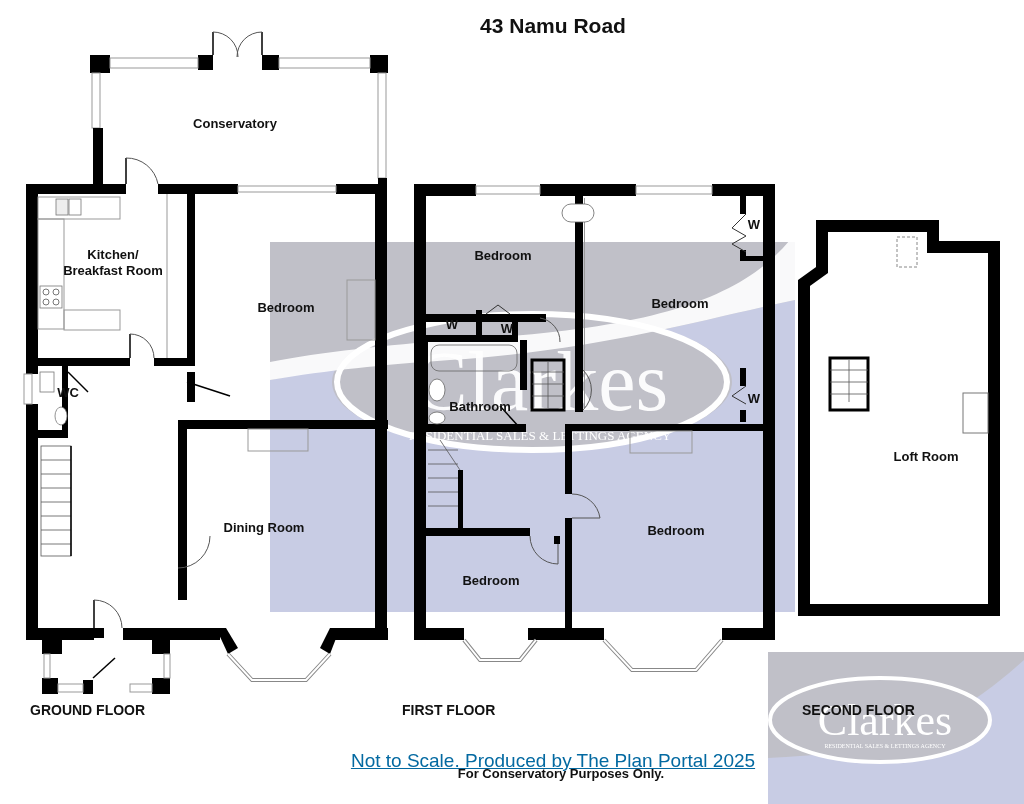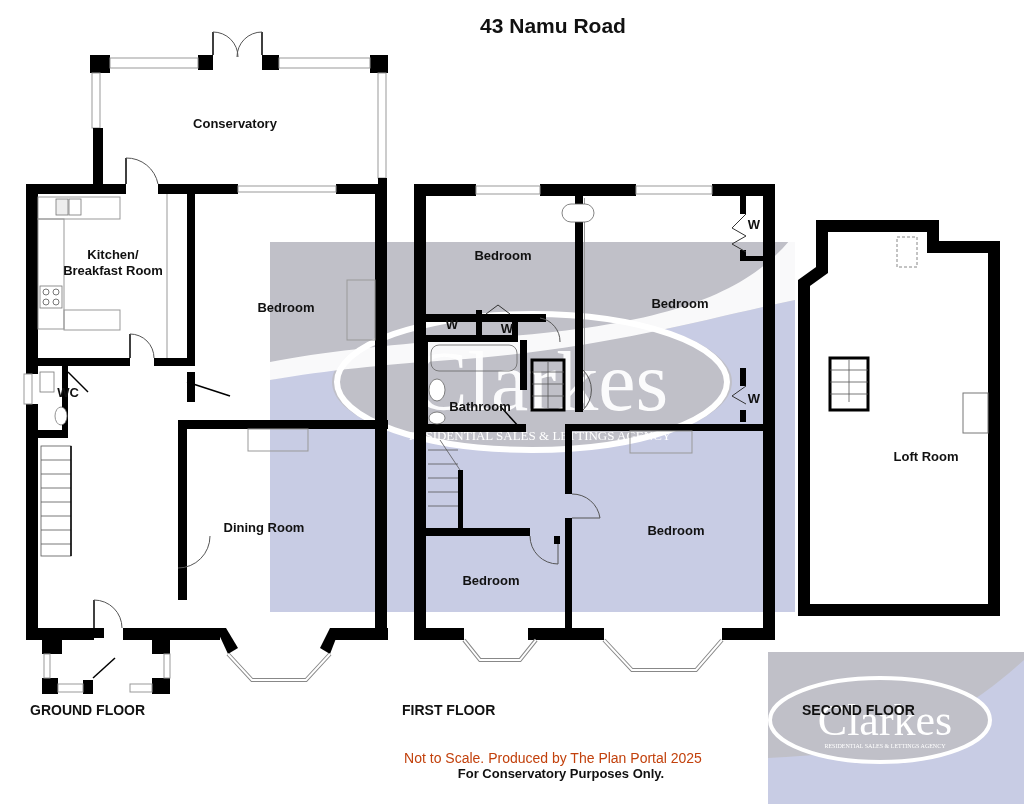--- a/index.html
+++ b/index.html
@@ -2,21 +2,21 @@
 <html><head>
 <meta charset="utf-8">
 <style>
   html, body { margin:0; padding:0; background:#ffffff; }
   body { width:1024px; height:804px; position:relative; overflow:hidden; font-family:"Liberation Sans", sans-serif; }
   #plan { position:absolute; left:0; top:0; }
   .lbl { position:absolute; font-family:"Liberation Sans", sans-serif; font-weight:bold; color:#111; white-space:nowrap;text-align:center; }
   .room { font-size:13px; transform:translate(-50%,-50%); text-align:center; line-height:16px; }
   .floor { font-size:14px; }
   .title { font-size:21px; left:553px; top:14px; transform:translateX(-50%); }
-  .foot1 { font-size:14px; font-weight:normal; left:553px; top:750px; transform:translateX(-50%); color:#c2410c; }
+  .foot1 { font-size:19px; font-weight:normal; left:553px; top:750px; transform:translateX(-50%); color:#0369a1;text-decoration:underline; }
   .foot2 { font-size:13px; left:561px; top:766px; transform:translateX(-50%); }
 </style>
 </head>
 <body>
 
 <svg id="plan" width="1024" height="804" viewBox="0 0 1024 804">
 
   <g>
     <rect x="270" y="242" width="525" height="370" fill="#c8cce4"></rect>
     <path d="M270 242 H795 V300 C700 320 600 350 450 360 C380 365 320 370 270 380 Z" fill="#c0c0c8"></path>

